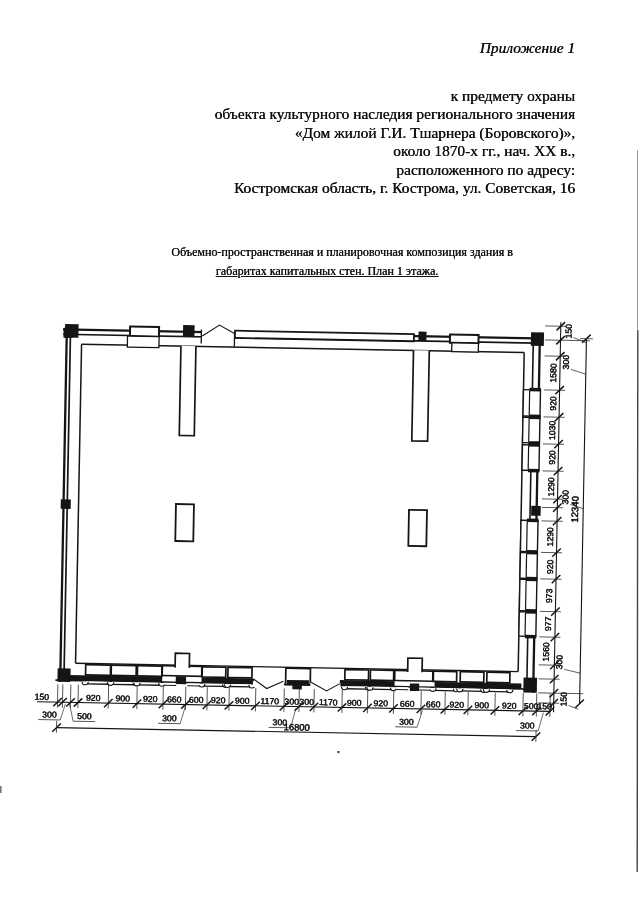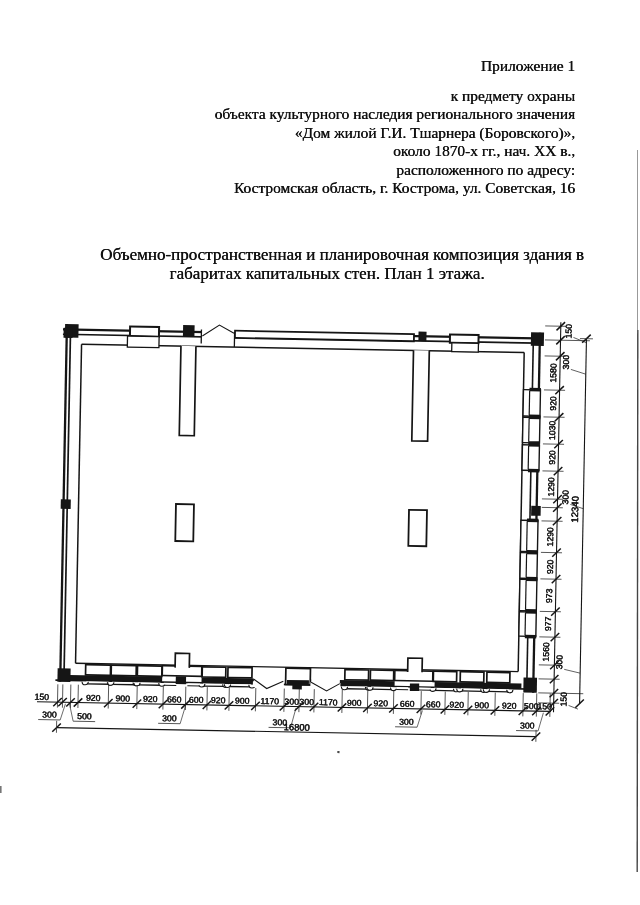--- a/index.html
+++ b/index.html
@@ -1,24 +1,24 @@
 <!DOCTYPE html>
 <html><head><meta charset="utf-8"><style>
 html,body{margin:0;padding:0;}
 body{width:640px;height:905px;background:#fff;position:relative;overflow:hidden;font-family:"Liberation Serif",serif;color:#111;text-shadow:0.35px 0 0 #111;}
 .hdr{position:absolute;top:40px;right:65px;text-align:right;font-size:15.4px;line-height:18.5px;white-space:nowrap;}
-.ttl{position:absolute;transform:translateX(-50%);white-space:nowrap;font-size:17px;}
+.ttl{position:absolute;transform:translateX(-50%);white-space:nowrap;font-size:12px;}
 </style></head><body>
 
-<div class="hdr" style="top:57px;">Приложение 1</div>
+<div class="hdr" style="top:39px;font-style:italic;">Приложение 1</div>
 
 <div class="hdr" style="top:71.5px;margin-top:15px;">к предмету охраны<br>объекта культурного наследия регионального значения<br>«Дом жилой Г.И. Тшарнера (Боровского)»,<br>около 1870-х гг., нач. XX в.,<br>расположенного по адресу:<br>Костромская область, г. Кострома, ул. Советская, 16</div>
 
 <div class="ttl" style="left:342px;top:244.5px;">Объемно-пространственная и планировочная композиция здания в</div>
-<div class="ttl" style="left:327px;top:263.5px;">габаритах капитальных стен. План 1 этажа.</div>
+<div class="ttl" style="left:327px;top:263.5px;text-decoration:underline;">габаритах капитальных стен. План 1 этажа.</div>
 <svg width="640" height="905" viewBox="0 0 640 905" style="position:absolute;left:0;top:0;">
 
 <g>
       <rect x="0" y="786" width="1.6" height="7" fill="#777"></rect>
     </g>
 
 <g>
       <line x1="637.5" y1="150" x2="637.5" y2="330" stroke="#999" stroke-width="1.0"></line>
       <line x1="637.8" y1="330" x2="637.2" y2="872" stroke="#444" stroke-width="1.4"></line>
     </g>

